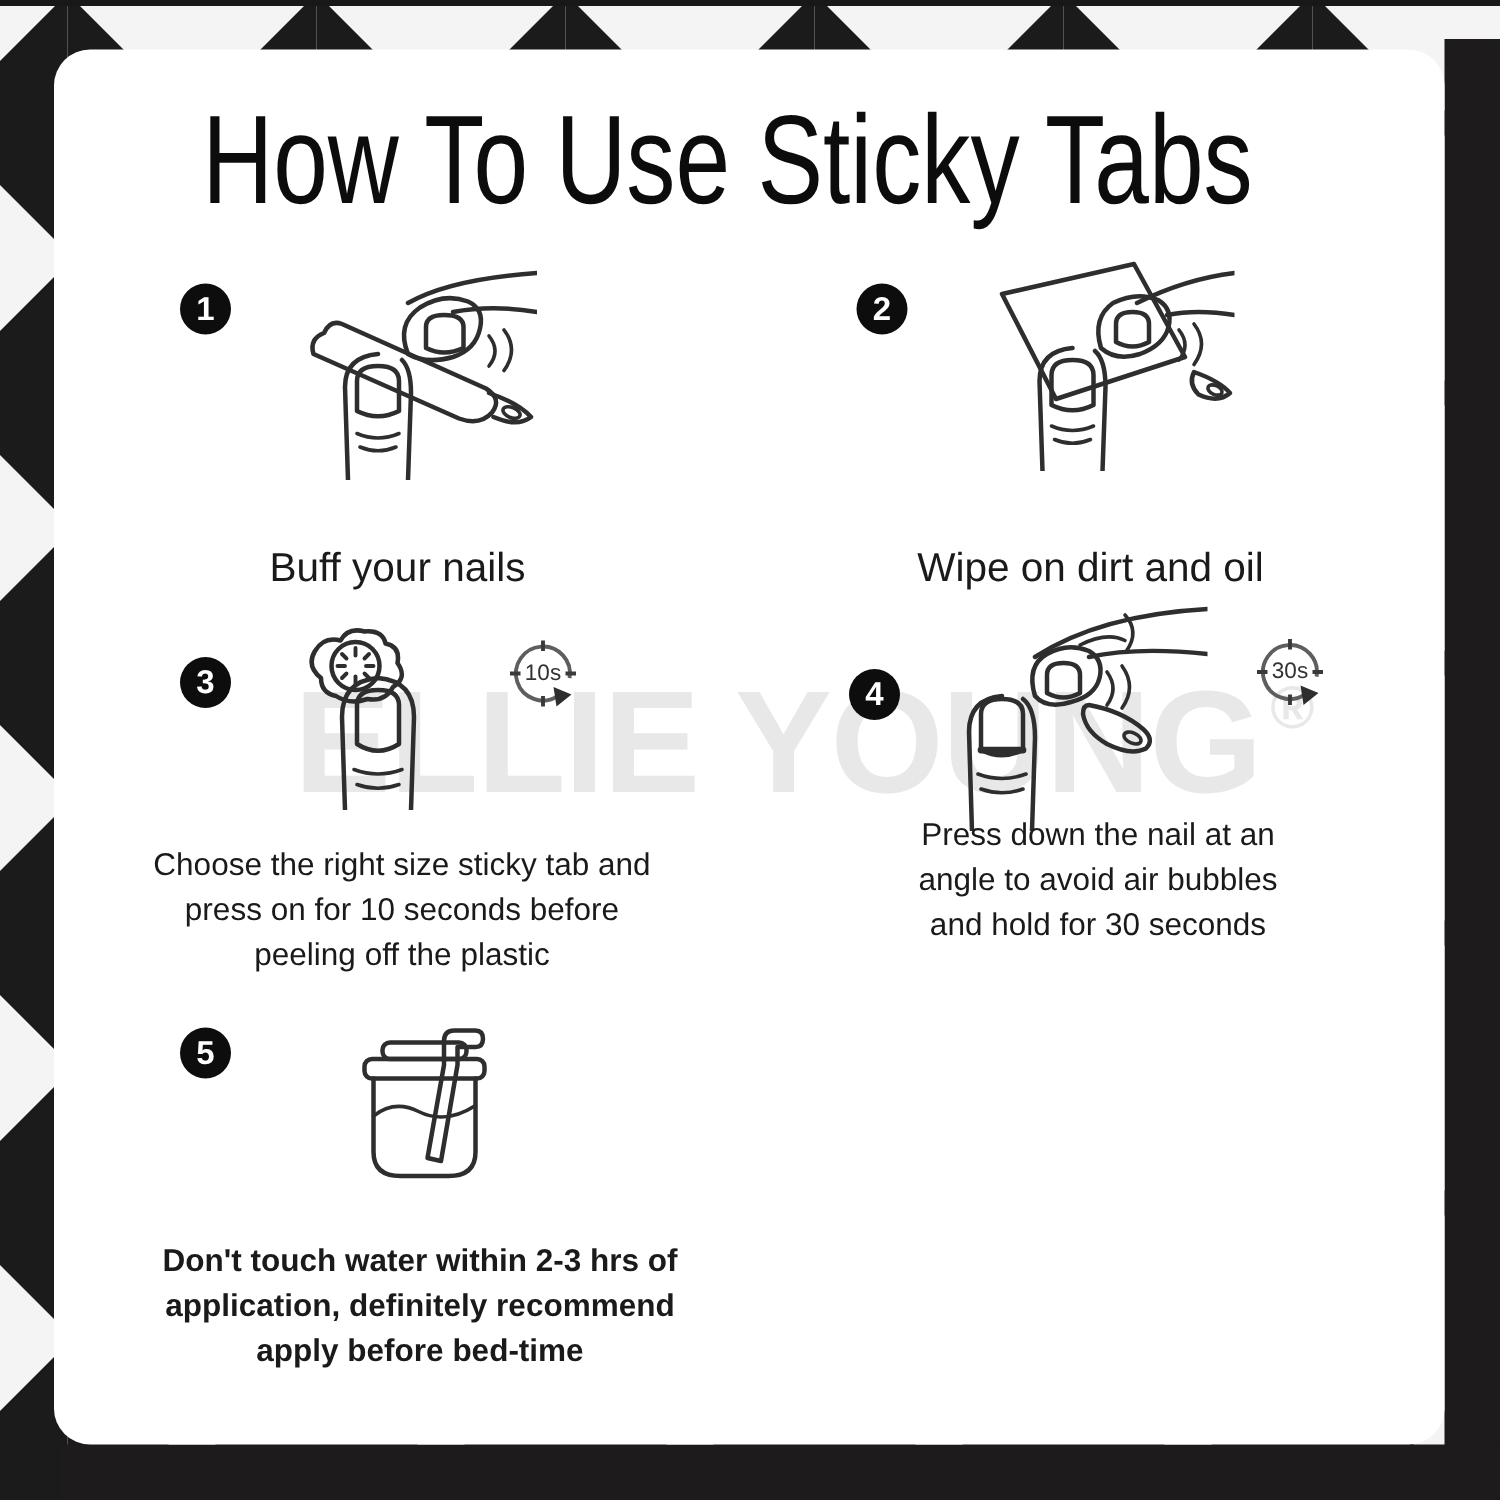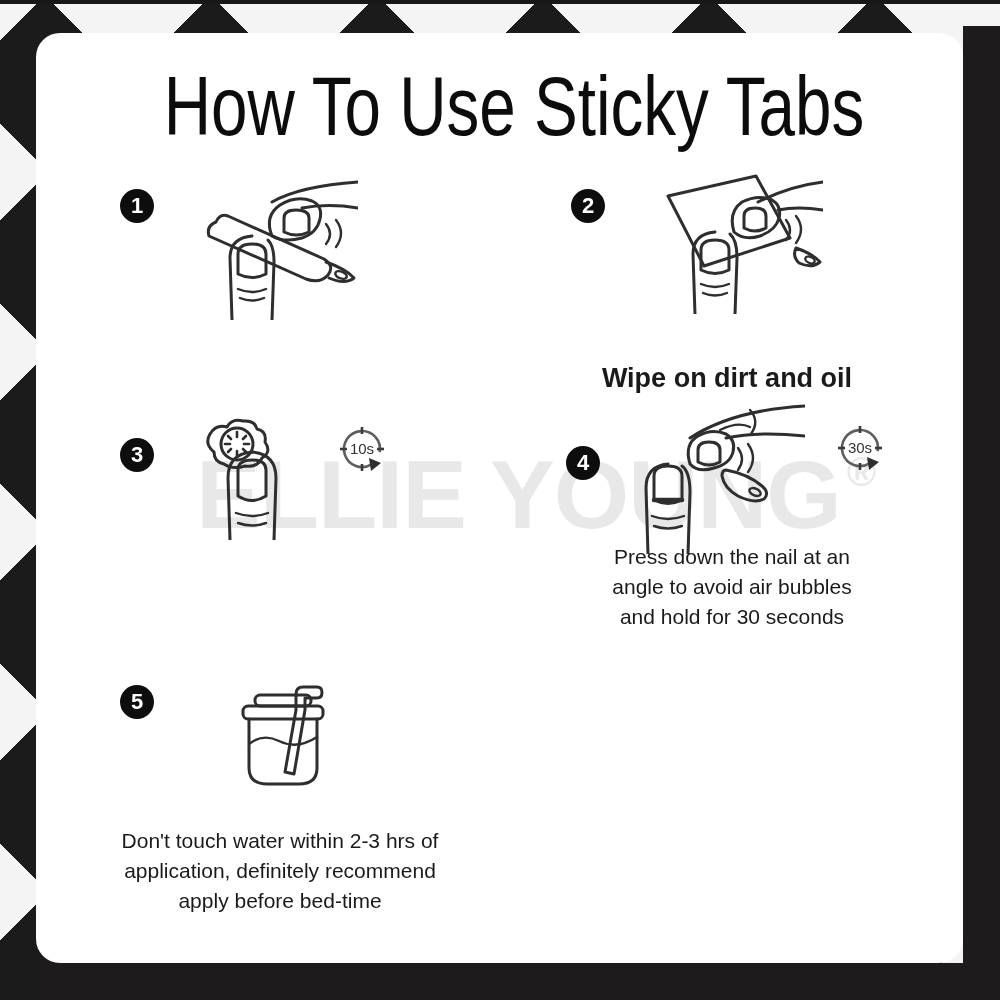--- a/index.html
+++ b/index.html
@@ -12,21 +12,21 @@
       linear-gradient(-45deg,#1b1b1b 25%,transparent 25%),
       linear-gradient(45deg,transparent 75%,#1b1b1b 75%),
       linear-gradient(-45deg,transparent 75%,#1b1b1b 75%);
     background-size:166px 180px;
     background-position:45px 82px;
   }
   .top-line{position:absolute;left:0;top:0;width:1000px;height:4px;background:#191717;}
   .band-right{position:absolute;left:963px;top:26px;width:37px;height:974px;background:#1d1b1b;}
   .band-bottom{position:absolute;left:40px;top:963px;width:960px;height:37px;background:#1d1b1b;}
   .card{position:absolute;left:36px;top:33px;width:927px;height:930px;background:#ffffff;border-radius:24px;}
-  .title{position:absolute;left:36px;top:64px;width:927px;text-align:right;color:#0c0c0c;}
+  .title{position:absolute;left:36px;top:64px;width:927px;text-align:left;color:#0c0c0c;}
   .title-inner{display:inline-block;font-size:84px;line-height:1;white-space:nowrap;transform:scaleX(.78);transform-origin:50% 50%;}
   .watermark{position:absolute;left:196px;top:446px;z-index:1;color:#e8e8e8;font-weight:bold;font-size:97px;line-height:1;letter-spacing:-1px;white-space:nowrap;}
   .watermark .reg{font-size:40px;font-weight:bold;vertical-align:top;display:inline-block;transform:translateY(6px);margin-left:6px;}
   .badge{position:absolute;z-index:2;width:34px;height:34px;border-radius:50%;background:#0d0d0d;color:#ffffff;font-size:22px;font-weight:bold;text-align:center;line-height:34px;}
   .illus{position:absolute;z-index:2;}
   .illus path,.illus rect,.illus circle,.illus ellipse,.illus line{fill:none;stroke:#2e2e2e;stroke-width:3;stroke-linecap:round;stroke-linejoin:round;}
   .illus .thin{stroke-width:2.4;}
   .illus .dash{stroke-width:2.6;}
   .caption{position:absolute;z-index:2;text-align:center;color:#1a1a1a;white-space:pre-line;}
   .cap-lg{font-size:27px;line-height:32px;}
@@ -67,20 +67,21 @@
     <path d="M138,82 Q158,89 166,98 Q157,105 141,98"></path>
     <ellipse class="thin" cx="153" cy="95" rx="6" ry="3.4" transform="rotate(22 153 95)"></ellipse>
 
     <path d="M84,22 Q112,6 170,2"></path>
     <path d="M170,28 Q140,23 114,28"></path>
     <path d="M84,56 Q76,36 92,25 Q108,15 124,21 Q135,26 132,39 Q129,53 114,58 Q96,63 84,56 Z"></path>
     <path d="M96,52 L96,38 Q96,30 108,30 Q121,30 121,38 L121,52 Q108,58 96,52 Z"></path>
     <path class="thin" d="M138,44 Q146,54 138,64"></path>
     <path class="thin" d="M148,40 Q158,53 148,67"></path>
   </svg>
+  <div class="caption cap-lg" style="left:90px;top:362px;width:350px;">Buff your nails</div>
 
   <div class="badge" style="left:571px;top:189px;">2</div>
   <svg class="illus" style="left:638px;top:172px;" width="185" height="142" viewBox="0 0 185 142">
 
     <path d="M30,24 L118,4 L152,66 L66,94 Z"></path>
 
     <path d="M57,142 L55,82 Q55,62 77,60"></path>
     <path d="M97,142 L99,86 Q99,68 92,62"></path>
     <path d="M63,98 L63,78 Q63,68 77,68 Q91,68 91,78 L91,98 Q77,105 63,98 Z"></path>
     <path class="thin" d="M63,112 Q77,118 91,112"></path>
@@ -88,21 +89,21 @@
 
     <path d="M120,30 Q152,14 185,10"></path>
     <path d="M185,38 Q160,34 140,38"></path>
     <path d="M96,60 Q90,40 104,30 Q120,22 134,28 Q144,34 141,46 Q138,58 122,64 Q106,69 96,60 Z"></path>
     <path d="M106,56 L106,44 Q106,36 117,36 Q128,36 128,44 L128,56 Q117,62 106,56 Z"></path>
     <path class="thin" d="M148,48 Q156,58 148,68"></path>
     <path class="thin" d="M158,44 Q168,57 158,71"></path>
     <path d="M158,76 Q175,82 182,90 Q174,97 161,91 Q154,84 158,76 Z"></path>
     <ellipse class="thin" cx="172" cy="88" rx="5" ry="3" transform="rotate(25 172 88)"></ellipse>
   </svg>
-  <div class="caption cap-lg" style="left:552px;top:362px;width:350px;font-weight:bold;">Wipe on dirt and oil</div>
+  <div class="caption cap-lg" style="left:552px;top:362px;width:350px;">Wipe on dirt and oil</div>
 
   <div class="badge" style="left:120px;top:438px;">3</div>
   <svg class="illus" style="left:196px;top:418px;" width="110" height="122" viewBox="0 0 110 122">
 
     <path d="M34,122 L32,60 Q32,36 56,34 Q80,36 80,60 L78,122"></path>
     <path d="M42,78 L42,52 Q42,42 56,42 Q70,42 70,52 L70,78 Q56,87 42,78 Z"></path>
     <path class="thin" d="M40,95 Q56,101 72,95"></path>
     <path class="thin" d="M42,105 Q56,110 70,105"></path>
 
     <path d="M18,34 Q8,26 14,16 Q20,6 31,9 Q36,0 47,3 Q59,2 61,11 Q71,13 69,24 Q76,34 66,40 Q61,50 49,48 Q37,52 28,46 Q18,44 18,34 Z"></path>
@@ -120,20 +121,23 @@
     <svg width="54" height="54" viewBox="0 0 54 54">
       <path class="t-arc" d="M44.7,30.1 A18 18 0 1 0 36.5,42.3"></path>
       <path class="t-tick" d="M27,5 L27,12"></path>
       <path class="t-tick" d="M27,42 L27,49"></path>
       <path class="t-tick" d="M5,27 L12,27"></path>
       <path class="t-tick" d="M42,27 L49,27"></path>
       <path class="t-arrow" d="M34,36 L46,41 L36,49 Z"></path>
     </svg>
     <span class="timer-label">10s</span>
   </div>
+  <div class="caption cap-sm" style="left:88px;top:562px;width:360px;">Choose the right size sticky tab and
+press on for 10 seconds before
+peeling off the plastic</div>
 
   <div class="badge" style="left:566px;top:446px;">4</div>
   <svg class="illus" style="left:598px;top:404px;" width="207" height="150" viewBox="0 0 207 150">
 
     <path d="M50,150 L48,84 Q48,62 70,60"></path>
     <path d="M90,150 L92,88 Q92,68 84,62"></path>
     <path d="M56,96 L56,72 Q56,62 70,62 Q84,62 84,72 L84,96 Q70,103 56,96 Z"></path>
     <path d="M56,96 L84,96" style="stroke-width:4.5"></path>
     <path class="thin" d="M54,112 Q70,118 86,112"></path>
     <path class="thin" d="M56,122 Q70,127 84,122"></path>
@@ -170,16 +174,16 @@
 
     <path d="M52,94 L63,32 L63,16 Q63,9 70,9 L84,9 Q89,9 89,14.5 Q89,20 84,20 L72,20 L72,32 L61,96 Z"></path>
 
     <rect x="22" y="17" width="56" height="11" rx="5"></rect>
     <rect x="10" y="28" width="80" height="13" rx="5"></rect>
 
     <path d="M16,41 L16,90 Q16,106 34,106 L66,106 Q84,106 84,90 L84,41"></path>
 
     <path class="thin" d="M16,66 Q30,55 46,63 Q64,72 84,59"></path>
   </svg>
-  <div class="caption cap-sm" style="left:95px;top:826px;width:370px;">Don't touch water within 2-3 hrs of
+  <div class="caption cap-sm" style="left:95px;top:826px;width:370px;font-weight:bold;">Don't touch water within 2-3 hrs of
 application, definitely recommend
 apply before bed-time</div>
 </div>
 
 </body></html>

